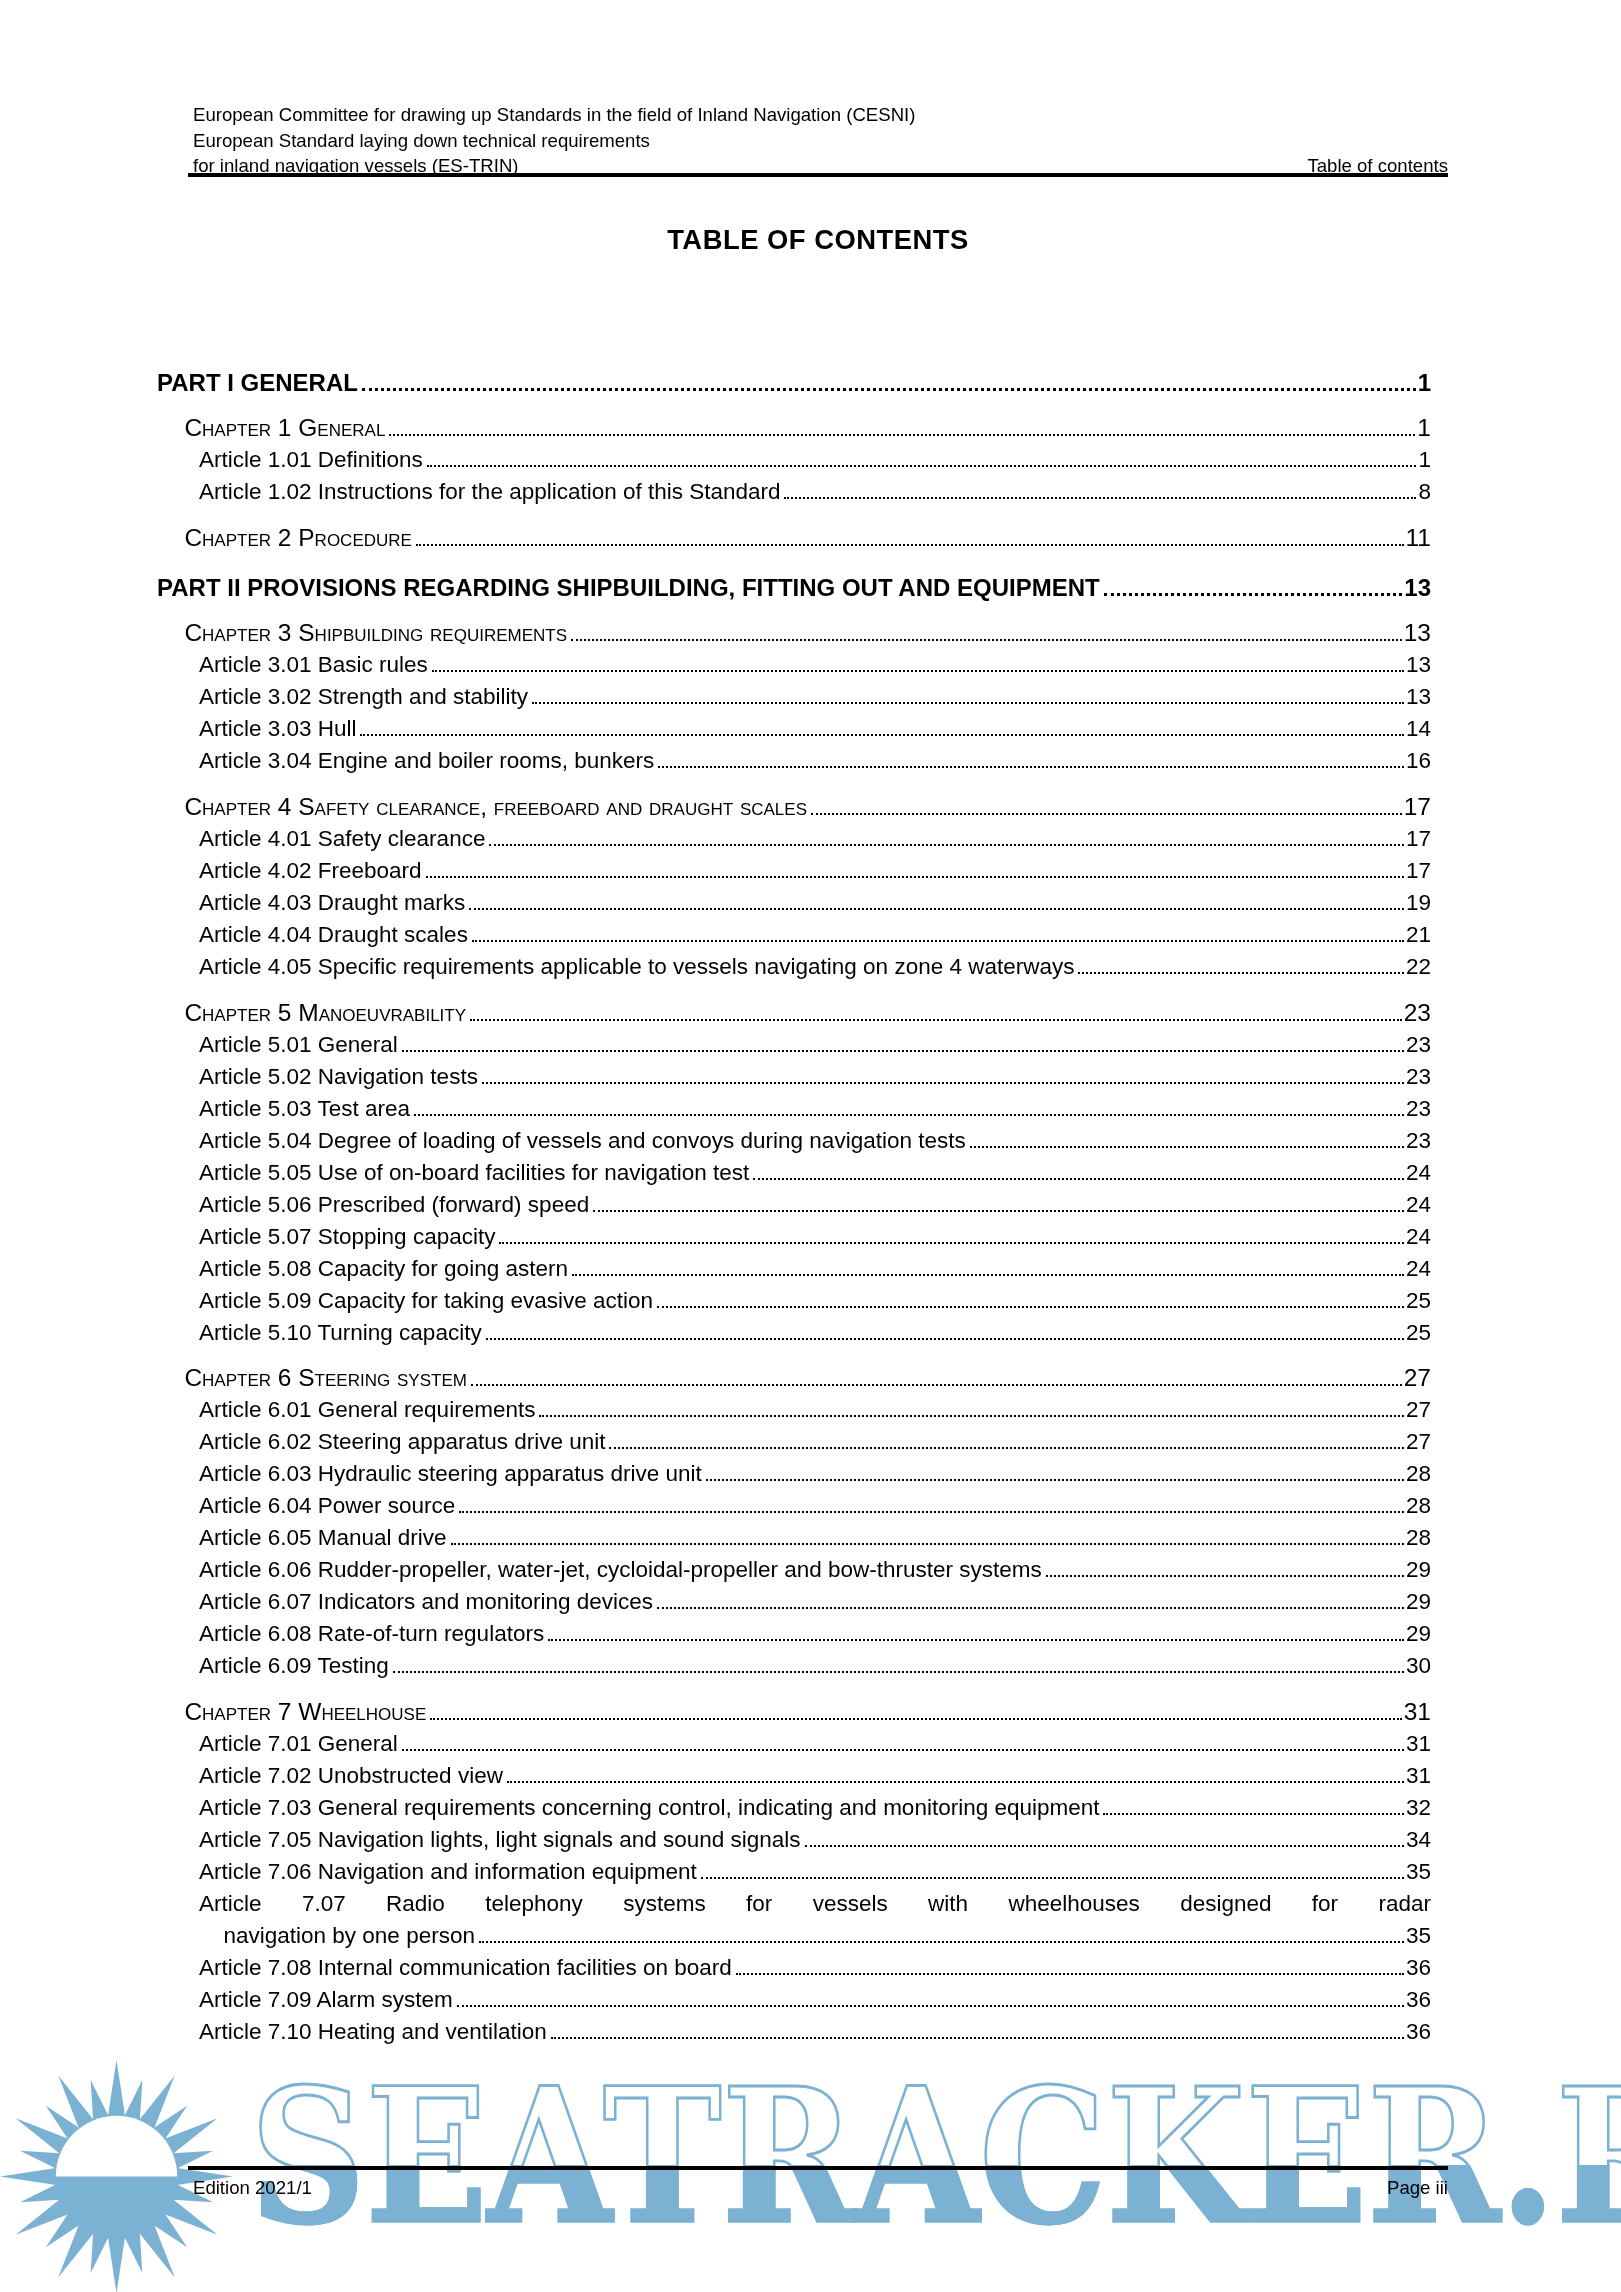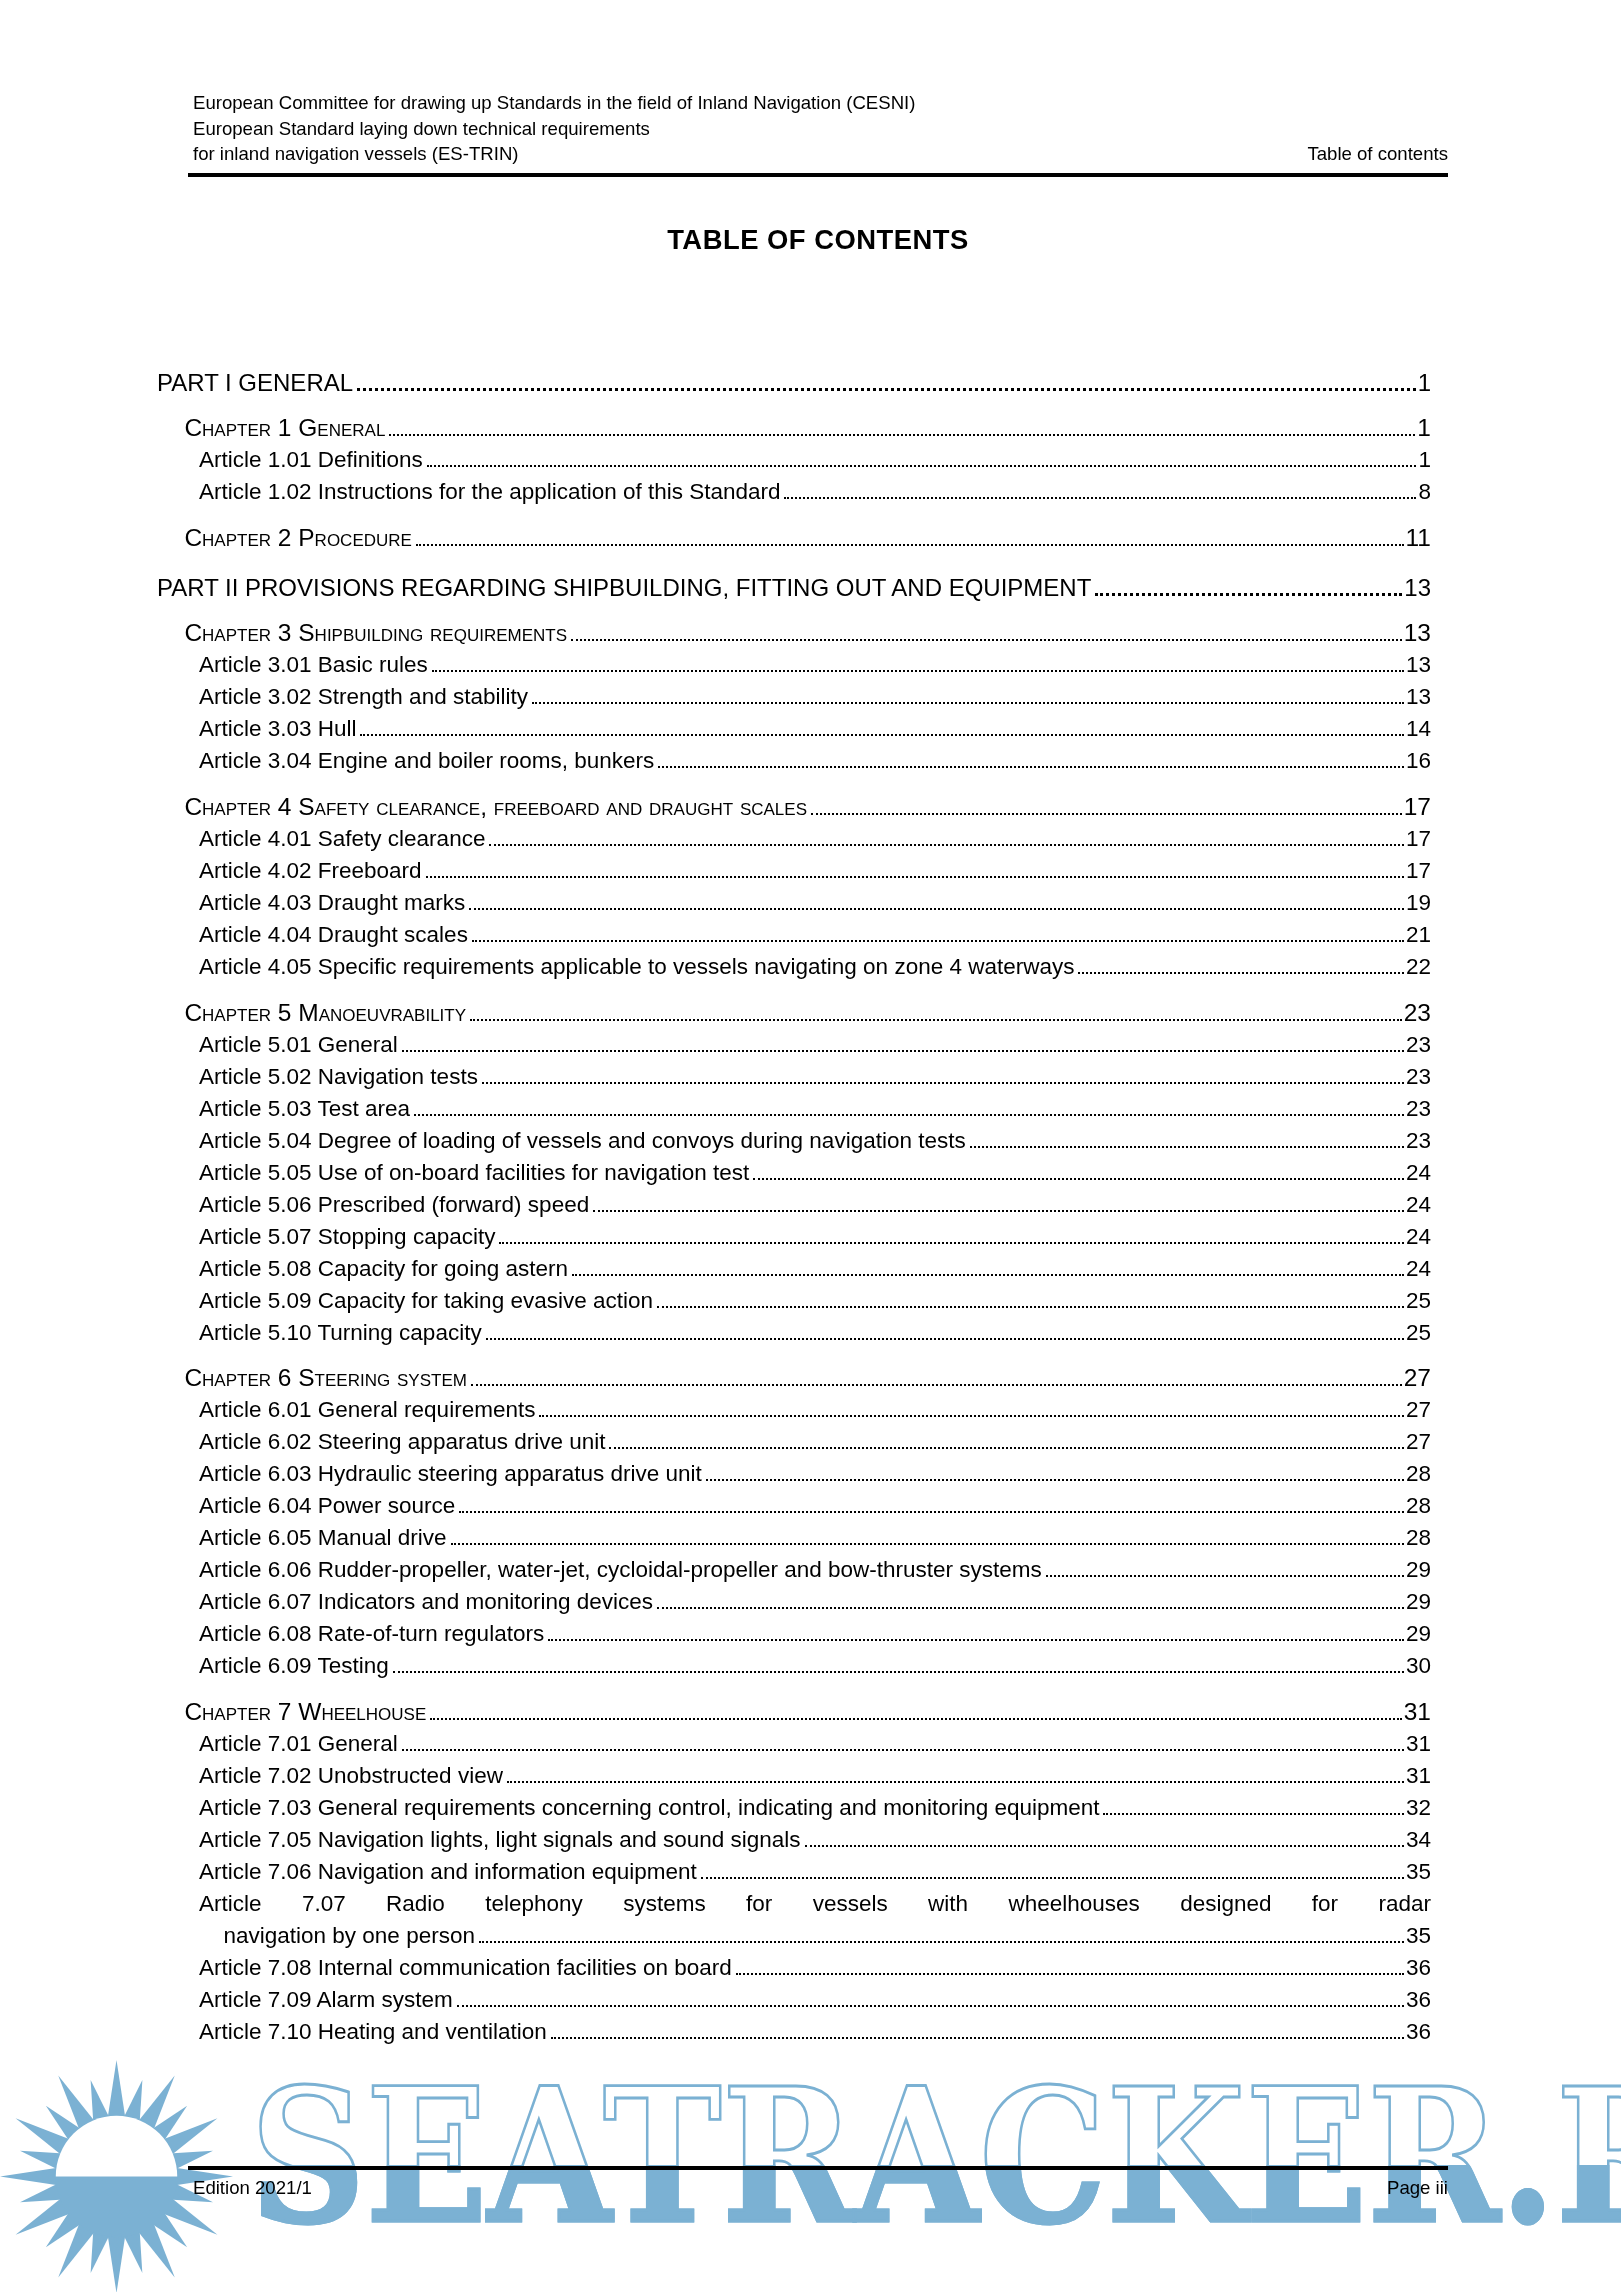--- a/index.html
+++ b/index.html
@@ -1,34 +1,34 @@
 <!DOCTYPE html>
 <html><head>
 <meta charset="utf-8">
 <style>
   html,body{margin:0;padding:0}
   .page{position:relative;width:1621px;height:2293px;background:#ffffff;overflow:hidden;
         font-family:"Liberation Sans",sans-serif;color:#000;--wm:#7bb1d3}
 
   
-  .hdr{position:absolute;left:193px;top:90px;right:173px;font-size:18.6px;line-height:25.5px;z-index:2}
+  .hdr{position:absolute;left:193px;top:102px;right:173px;font-size:18.6px;line-height:25.5px;z-index:2}
   .hdr .corner{position:absolute;right:0;bottom:0}
   .rule{position:absolute;left:188px;right:173px;height:3.9px;background:#000}
   .rule.top{top:173px;z-index:2}
   .rule.bottom{top:2166px;z-index:3}
 
   .title{position:absolute;left:188px;right:173px;top:224px;text-align:center;
          font-weight:bold;font-size:27.4px;letter-spacing:0.5px;z-index:2}
 
   
   .toc{position:absolute;left:157px;right:190px;top:349px;font-size:22.5px;z-index:2}
   .row{display:flex;align-items:baseline;line-height:32px}
   .leader{flex:1 1 auto;border-bottom:2.5px dotted #000;margin:0 2px 4.9px 3.9px;min-width:17.6px}
   .pg{white-space:pre}
-  .part{font-weight:normal;font-size:24px;margin-top:17.6px;margin-bottom:7.8px}
+  .part{font-weight:bold;font-size:24px;margin-top:17.6px;margin-bottom:7.8px}
   .part .leader{border-bottom:3.3px dotted #000;margin-bottom:3.9px}
   .chapter{font-variant:small-caps;font-size:24.5px;padding-left:27.4px;margin-top:13.7px}
   .article,.article2{padding-left:42px}
   .row.article2{display:block}
   .wl1{text-align:justify;text-align-last:justify}
   .wl2{display:flex;align-items:baseline;padding-left:24.5px}
 
   
   .ftr{position:absolute;left:193px;right:173px;top:2177px;font-size:18.6px;z-index:3}
   .ftr .right{position:absolute;right:0;top:0}

